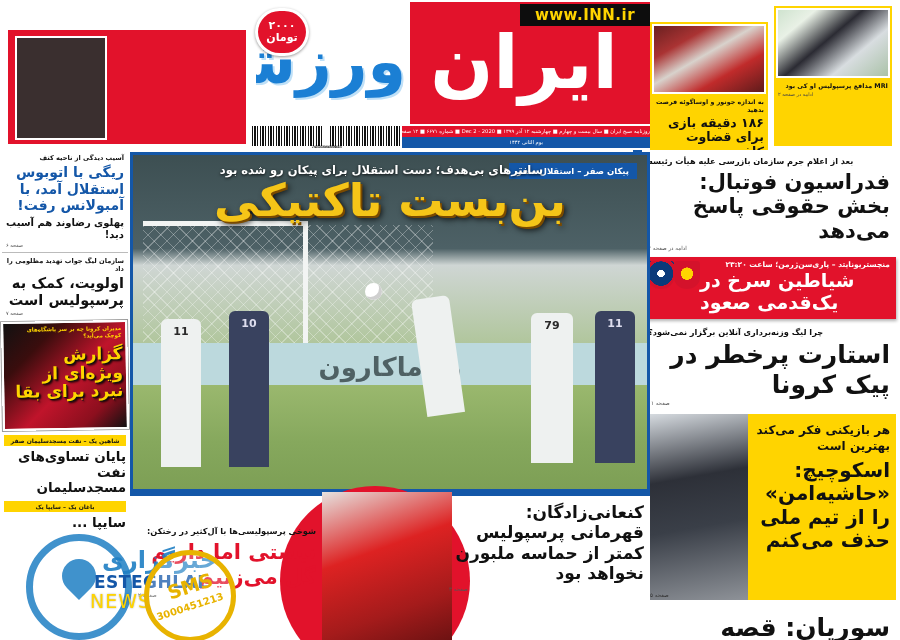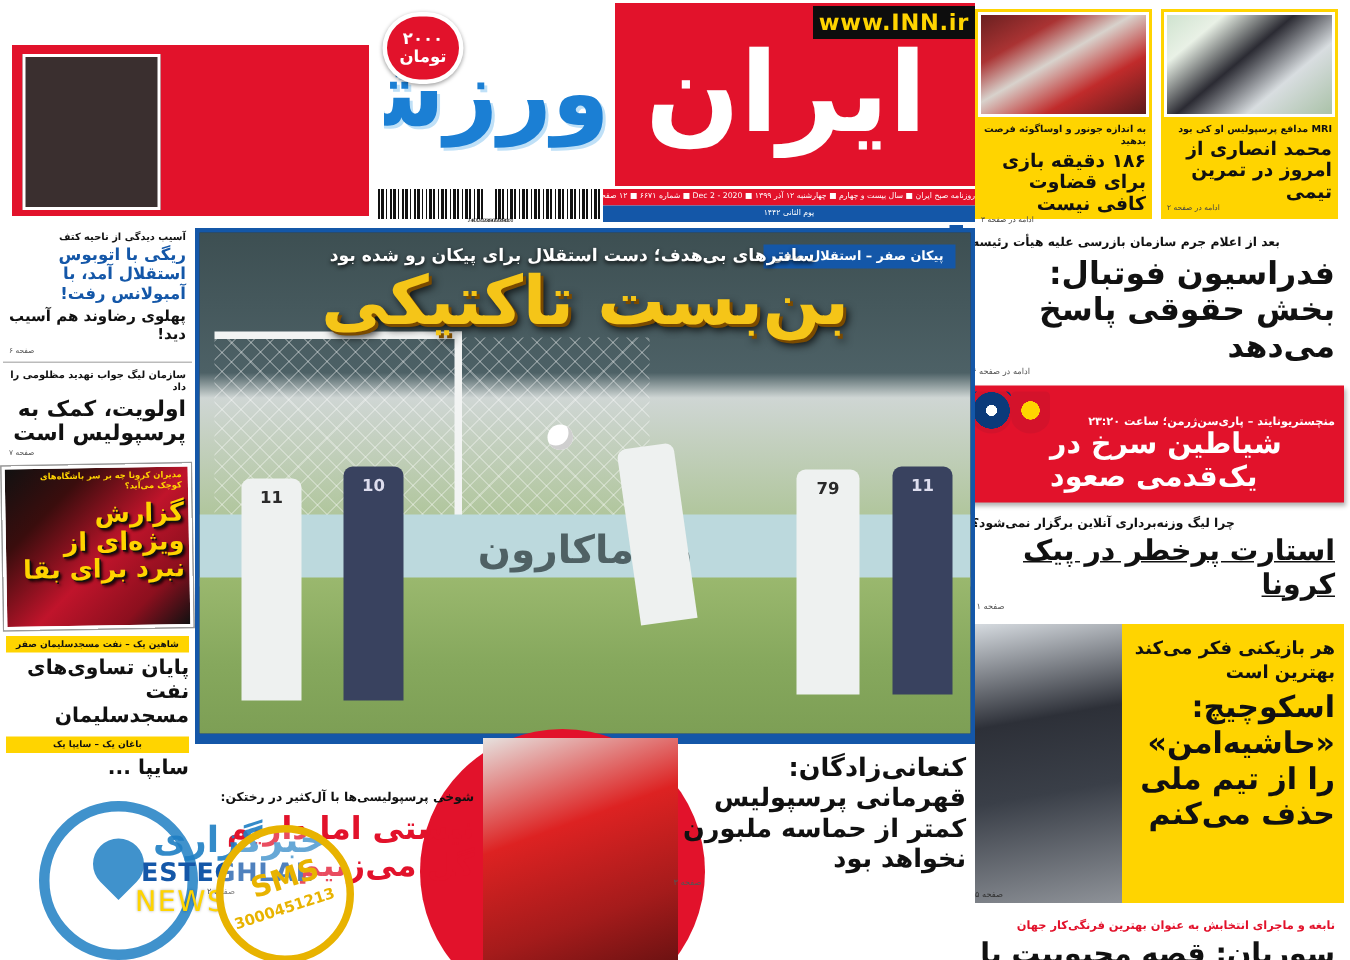--- a/index.html
+++ b/index.html
@@ -33,21 +33,21 @@
     text-align:center;letter-spacing:-4px;overflow:hidden;
   }
   .price-badge{
     position:absolute;left:5px;top:8px;width:54px;height:48px;
     background:#e2122b;border:3px solid #fff;border-radius:50%/55%;
     color:#fff;font-size:11px;font-weight:bold;line-height:1.05;
     text-align:center;padding-top:9px;box-sizing:border-box;z-index:6;
     box-shadow:0 1px 3px rgba(0,0,0,.4);
   }
   .inn-url{
-    position:absolute;right:0px;top:4px;width:108px;height:22px;
+    position:absolute;right:0px;top:4px;width:130px;height:22px;
     background:#0d0d0d;color:#ffd400;font-size:15px;font-weight:bold;
     letter-spacing:.5px;text-align:center;line-height:22px;direction:ltr;z-index:7;
   }
   .barcodes{position:absolute;left:2px;top:126px;width:150px;height:22px;display:flex;gap:6px;}
   .barcode{flex:1;height:20px;
     background:repeating-linear-gradient(90deg,#111 0 1px,#fff 1px 2px,#111 2px 4px,#fff 4px 5px,#111 5px 6px,#fff 6px 8px);}
   .barcode-num{position:absolute;bottom:-1px;left:0;right:0;text-align:center;font-size:3px;color:#000;}
   .dateline{
     position:absolute;right:0;left:152px;top:126px;height:11px;
     background:#e2122b;color:#fff;font-size:5.2px;line-height:11px;
@@ -73,38 +73,38 @@
   .ph-bench{background:linear-gradient(160deg,#8d3035 0%,#b9424a 30%,#2a2226 31%,#1d1a1d 62%,#6c6c70 63%,#97999b 100%);}
   .ph-jersey{background:linear-gradient(150deg,#6a2020 0%,#a33 25%,#d8d2cc 45%,#c02b2b 70%,#5e1b1b 100%);}
   .ph-balls{background:linear-gradient(140deg,#cfe3cf 0%,#e9f1e6 20%,#2b2b33 45%,#d8dde0 70%,#aac2a8 100%);}
   .ph-coach{background:linear-gradient(170deg,#d8dde2 0%,#2d3038 35%,#3a3f48 60%,#8e9298 100%);}
   .ph-pitch{background:linear-gradient(180deg,#3d4f52 0%,#4d6166 28%,#cfd6d4 33%,#a9c28f 62%,#8fae6e 100%);}
   .ph-player-red{background:linear-gradient(160deg,#e6e2df 0%,#d22 40%,#a41b1b 75%,#6d1212 100%);}
 
   
   .ybox{background:#ffd400;box-sizing:border-box;}
   #tr-box-1{right:8px;top:6px;width:118px;height:140px;}
-  #tr-box-2{right:132px;top:6px;width:118px;height:140px;margin-left:20px;}
+  #tr-box-2{right:132px;top:22px;width:118px;height:140px;margin-left:20px;}
   .tr-ph{height:70px;margin:2px;border:2px solid #fff;box-sizing:border-box;}
   .tr-txt{padding:2px 4px 0;text-align:right;}
   .tr-kick{font-size:6.4px;font-weight:bold;color:#111;line-height:1.25;}
   .tr-head{font-size:12.5px;font-weight:bold;color:#111;line-height:1.15;margin-top:2px;}
   .contd{font-size:5px;color:#444;text-align:left;margin-top:1px;}
 
   
   #right-col{right:0;top:150px;width:258px;height:490px;background:#fff;}
   .rc-pad{padding:6px 10px 0 6px;}
   .rc-kick{font-size:8.2px;font-weight:bold;color:#111;text-align:left;line-height:1.3;}
   .rc-head{font-size:21px;font-weight:bold;color:#111;text-align:right;line-height:1.18;margin-top:3px;}
-  .rc-head.sm{font-size:19px;text-decoration:underline;}
+  .rc-head.sm{font-size:25px;}
   .rc-contd{font-size:5.5px;color:#555;text-align:left;margin-top:1px;}
 
   .red-banner{position:relative;margin:6px 4px 0 2px;background:#e2122b;
     padding:3px 6px 5px 56px;box-sizing:border-box;box-shadow:1px 2px 3px rgba(0,0,0,.3);}
-  .red-banner .rb-kick{font-size:7.5px;font-weight:bold;color:#fff;text-align:right;margin-top:16px;}
+  .red-banner .rb-kick{font-size:7.5px;font-weight:bold;color:#fff;text-align:right;}
   .red-banner .rb-head{font-size:19px;font-weight:bold;color:#fff;text-align:left;line-height:1.15;margin-top:1px;}
   .crest{position:absolute;width:26px;height:28px;top:4px;}
   .crest-psg{left:4px;background:radial-gradient(circle at 50% 45%,#fff 0 18%,#0b3a7a 19% 60%,#d4122b 61% 78%,#0b3a7a 79% 100%);
     border-radius:3px 3px 50% 50%/3px 3px 40% 40%;}
   .crest-mu{left:30px;background:radial-gradient(circle at 50% 45%,#ffd400 0 30%,#d4122b 31% 100%);
     border-radius:3px 3px 50% 50%/3px 3px 40% 40%;}
 
   .yellow-feature{position:relative;margin:8px 4px 0 2px;height:186px;background:#ffd400;overflow:hidden;}
   .yf-ph{position:absolute;left:0;top:0;width:104px;height:186px;}
   .yf-txt{position:absolute;right:6px;top:8px;width:140px;text-align:right;}
@@ -115,21 +115,21 @@
   .rc-kick-red{font-size:7.6px;font-weight:bold;color:#e2122b;text-align:right;line-height:1.3;}
 
   
   #blue-strip{right:258px;top:150px;width:9px;height:338px;background:#1457a8;}
   #red-quarter{right:258px;top:500px;width:9px;height:140px;background:#e2122b;}
 
   
   #left-col{left:0;top:150px;width:130px;height:490px;background:#fff;}
   .lc-pad{padding:4px 6px 0 6px;}
   .lc-kick{font-size:6.6px;font-weight:bold;color:#111;text-align:right;line-height:1.25;}
-  .lc-head{font-size:11px;font-weight:bold;color:#1457a8;text-align:right;line-height:1.18;margin-top:2px;}
+  .lc-head{font-size:14px;font-weight:bold;color:#1457a8;text-align:right;line-height:1.18;margin-top:2px;}
   .lc-sub{font-size:10px;font-weight:bold;color:#111;text-align:right;line-height:1.2;margin-top:3px;}
   .lc-contd{font-size:5px;color:#555;text-align:left;margin-top:1px;}
   .hr-thin{border:0;border-top:1px solid #bbb;margin:4px 2px;}
   .lc-head2{font-size:14.5px;font-weight:bold;color:#111;text-align:right;line-height:1.15;margin-top:2px;}
 
   .promo-graphic{position:relative;margin:5px 2px 0;height:105px;
     background:linear-gradient(135deg,#111 0%,#3a0d0d 25%,#c0142b 55%,#8c0f1e 80%,#111 100%);
     border:2px solid #fff;box-shadow:0 0 0 1px #999;overflow:hidden;transform:rotate(-1deg);}
   .pg-kick{position:absolute;right:4px;top:3px;width:104px;font-size:5.6px;font-weight:bold;color:#ffd400;text-align:right;line-height:1.3;}
   .pg-head{position:absolute;right:3px;top:22px;width:118px;font-size:17px;font-weight:bold;
@@ -227,21 +227,20 @@
   </div>
 
   <div class="abs" id="promo-left">
     <div class="ph photo ph-bench"></div>
   </div>
 
   <div class="abs ybox" id="tr-box-1">
     <div class="tr-ph photo ph-balls"></div>
     <div class="tr-txt">
       <div class="tr-kick">MRI مدافع پرسپولیس او کی بود</div>
-      <div class="tr-head">محمد انصاری از امروز در تمرین تیمی</div>
       <div class="contd">ادامه در صفحه ۲</div>
     </div>
   </div>
 
   <div class="abs ybox" id="tr-box-2">
     <div class="tr-ph photo ph-jersey"></div>
     <div class="tr-txt">
       <div class="tr-kick">به اندازه جونور و اوساگوئه فرصت بدهید</div>
       <div class="tr-head">۱۸۶ دقیقه بازی برای قضاوت کافی نیست</div>
       <div class="contd">ادامه در صفحه ۳</div>
@@ -274,21 +273,20 @@
     <div class="yellow-feature">
       <div class="yf-ph photo ph-coach"></div>
       <div class="yf-txt">
         <div class="yf-kick">هر بازیکنی فکر می‌کند بهترین است</div>
         <div class="yf-head">اسکوچیچ: «حاشیه‌امن» را از تیم ملی حذف می‌کنم</div>
       </div>
       <div class="yf-contd">صفحه ۵</div>
     </div>
 
     <div class="rc-pad" style="padding-top:10px">
-      <div class="rc-kick-red">نابغه و ماجرای انتخابش به عنوان بهترین فرنگی‌کار جهان</div>
       <div class="rc-head sm">سوریان: قصه محبوبیت با مدال‌آوری متفاوت است</div>
 
     </div>
   </div>
 
   <div class="abs" id="left-col">
     <div class="lc-pad">
       <div class="lc-kick">آسیب دیدگی از ناحیه کتف</div>
       <div class="lc-head">ریگی با اتوبوس استقلال آمد، با آمبولانس رفت!</div>
       <div class="lc-sub">پهلوی رضاوند هم آسیب دید!</div>

